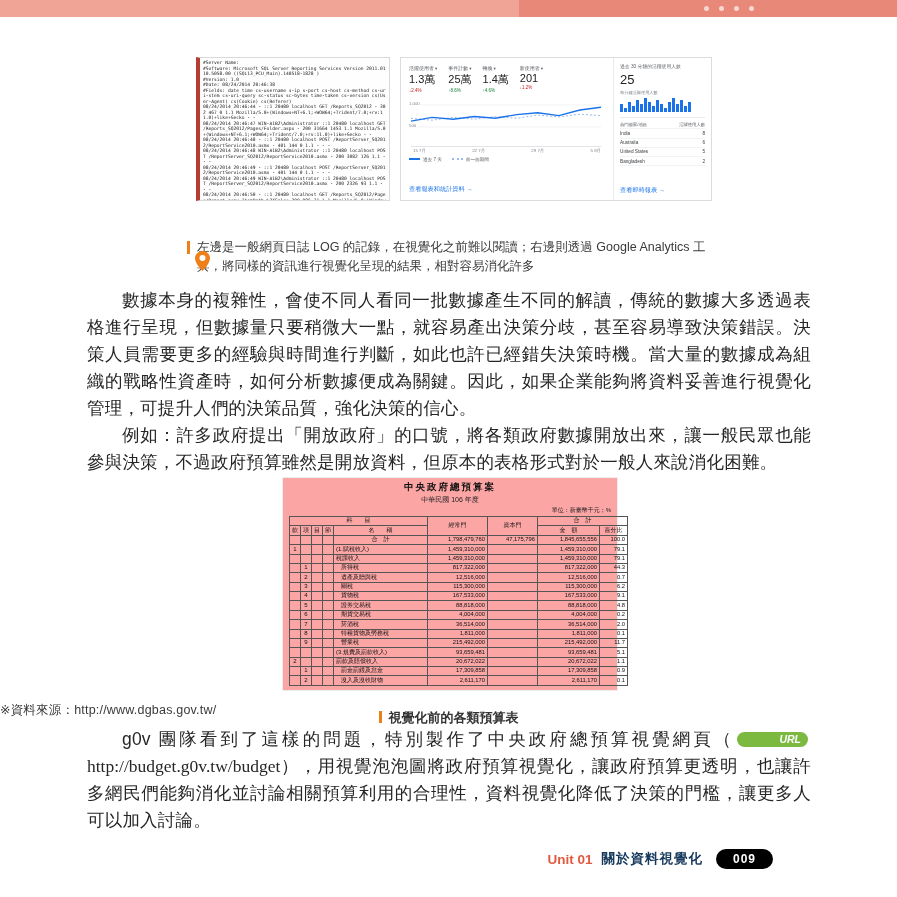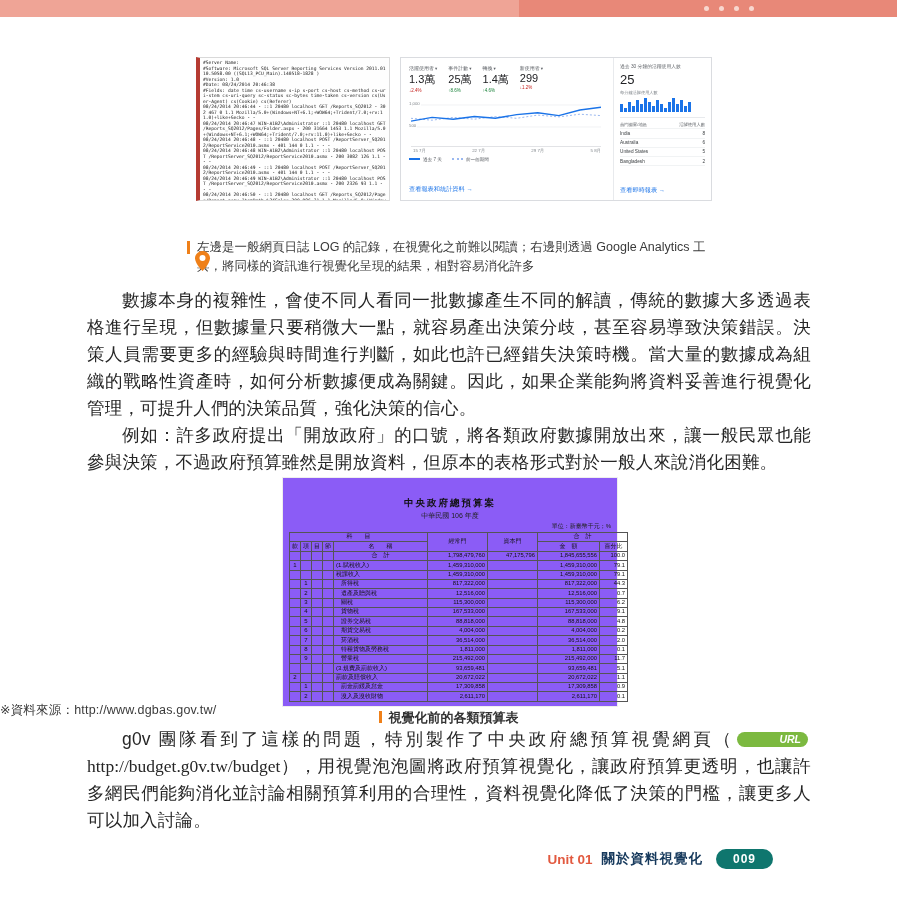--- a/index.html
+++ b/index.html
@@ -56,21 +56,21 @@
 
   
   .para{position:absolute;left:87px;width:724px;font-size:17.5px;line-height:27px;color:#262626;
     text-align:justify;text-indent:35px;letter-spacing:0.2px;}
   #p1{top:287px;} #p2{top:422px;} #p3{top:726px;}
   .url-pill{display:inline-block;background:#7cb940;color:#fff;font-size:10.5px;font-style:italic;
     font-weight:bold;border-radius:9px;padding:0 7px;line-height:15px;vertical-align:2px;margin:0 3px;letter-spacing:0;}
   .inline-url{font-family:"Liberation Serif","DejaVu Serif",serif;letter-spacing:0;}
 
   
-  .budget{position:absolute;left:282px;top:477px;width:336px;background:#8b5cf6;border:1px solid #eeeeee;padding:19px 6px 4px;}
+  .budget{position:absolute;left:282px;top:477px;width:336px;background:#fca5a5;border:1px solid #eeeeee;padding:3px 6px 4px;}
   .budget-title1{text-align:center;font-size:9.5px;font-weight:bold;color:#111;letter-spacing:2px;}
   .budget-title2{text-align:center;font-size:12px;font-weight:bold;color:#111;letter-spacing:3px;margin-top:1px;}
   .budget-title3{text-align:center;font-size:7px;color:#222;margin-top:1px;}
   .budget-unit{text-align:right;font-size:6px;color:#222;margin:1px 0;}
   table.budget-tbl{width:100%;border-collapse:collapse;table-layout:fixed;font-size:6px;color:#111;}
   .budget-tbl th,.budget-tbl td{border:0.5px solid #555;padding:0.4px 2px;line-height:7.6px;font-weight:normal;overflow:hidden;white-space:nowrap;}
   .budget-tbl th{text-align:center;}
   .budget-tbl td.ctr{text-align:center;}
   .budget-tbl td.num{text-align:right;font-size:5.8px;}
   .budget-tbl td.name{text-align:left;}
@@ -79,21 +79,21 @@
 
   
   .caption2{position:absolute;top:681px;left:0;width:100%;text-align:center;font-size:13px;font-weight:bold;color:#333;margin-top:28px;}
   .caption2 .bar{display:inline-block;width:3px;height:12px;background:#ef8019;margin-right:7px;vertical-align:-1px;}
   .source{position:absolute;top:702px;left:0;width:100%;text-align:left;font-size:12.5px;color:#3a3a3a;letter-spacing:0.2px;}
 
   
   .footer{position:absolute;top:849px;right:0;display:flex;align-items:center;}
   .footer-unit{color:#e2593f;font-weight:bold;font-size:13.5px;font-family:"Liberation Sans",sans-serif;}
   .footer-title{color:#16395c;font-weight:bold;font-size:13.5px;margin-left:9px;letter-spacing:1px;}
-  .footer-pill{width:57px;height:20px;background:#0f766e;border-radius:10px;color:#fff;font-size:12px;
+  .footer-pill{width:57px;height:20px;background:#000000;border-radius:10px;color:#fff;font-size:12px;
     font-weight:bold;display:flex;align-items:center;justify-content:center;margin-left:13px;margin-right:124px;letter-spacing:1px;}
 </style>
 </head>
 <body>
 
 <div class="topbar">
   <div class="topbar-right"></div>
   <div class="topbar-dots">
     <span></span>
     <span></span>
@@ -132,21 +132,21 @@
         <div class="val">25萬</div>
         <div class="delta up">↑8.6%</div>
       </div>
       <div class="ga-metric">
         <div class="lbl"><span>轉換</span><span class="caret">▾</span></div>
         <div class="val">1.4萬</div>
         <div class="delta up">↑4.6%</div>
       </div>
       <div class="ga-metric">
         <div class="lbl"><span>新使用者</span><span class="caret">▾</span></div>
-        <div class="val">299</div>
+        <div class="val">201</div>
         <div class="delta down">↓1.2%</div>
       </div>
     </div>
 
     <div class="ga-chart">
       <span class="ga-ytick" style="top:2px;">1,000</span>
       <span class="ga-ytick" style="top:24px;">500</span>
       <svg width="190" height="48" viewBox="0 0 190 48" preserveAspectRatio="none" style="display:block;margin-left:2px;">
         <line x1="0" y1="6" x2="190" y2="6" stroke="#e8eaed" stroke-width="0.6"></line>
         <line x1="0" y1="28" x2="190" y2="28" stroke="#e8eaed" stroke-width="0.6"></line>

